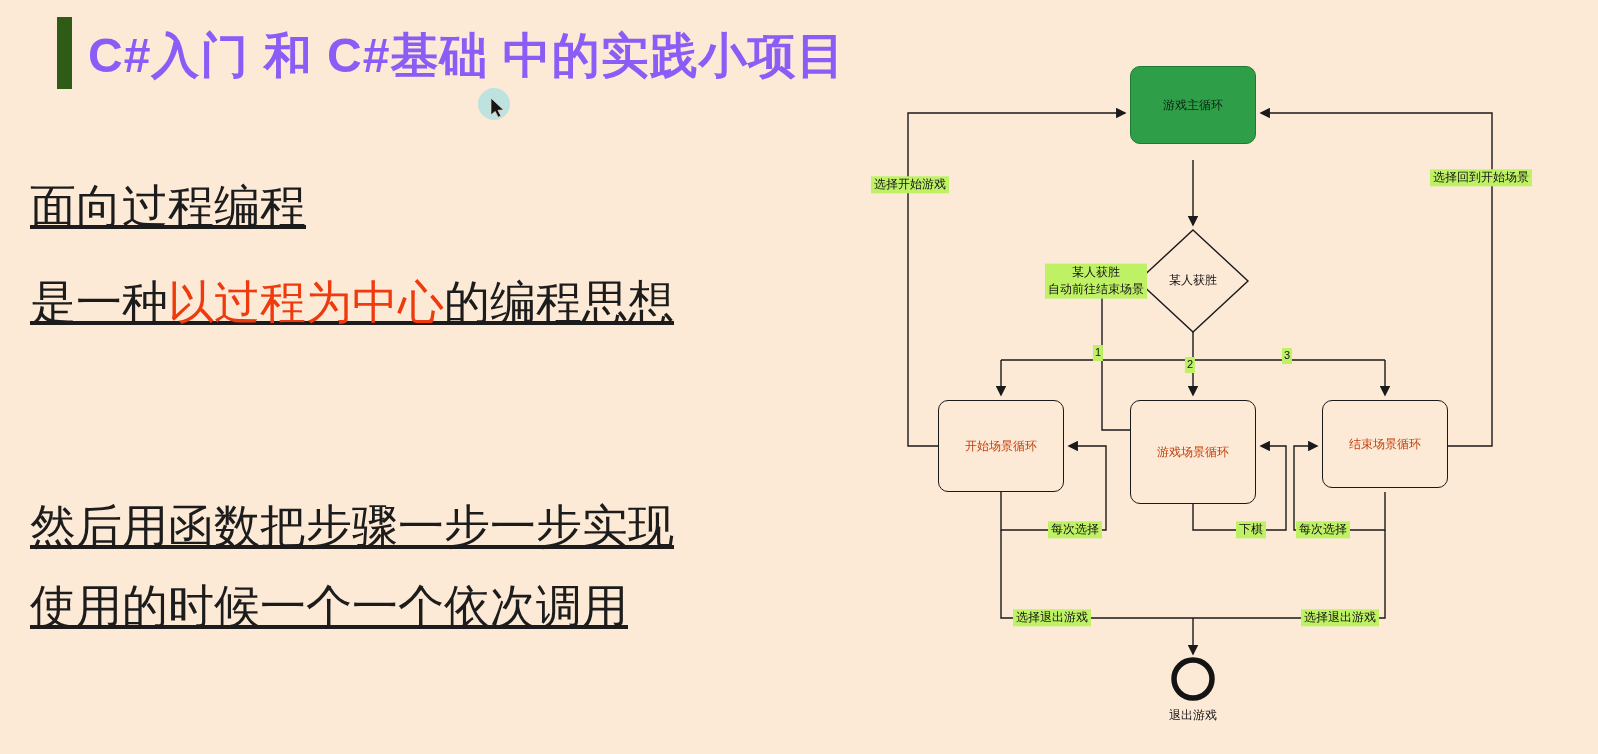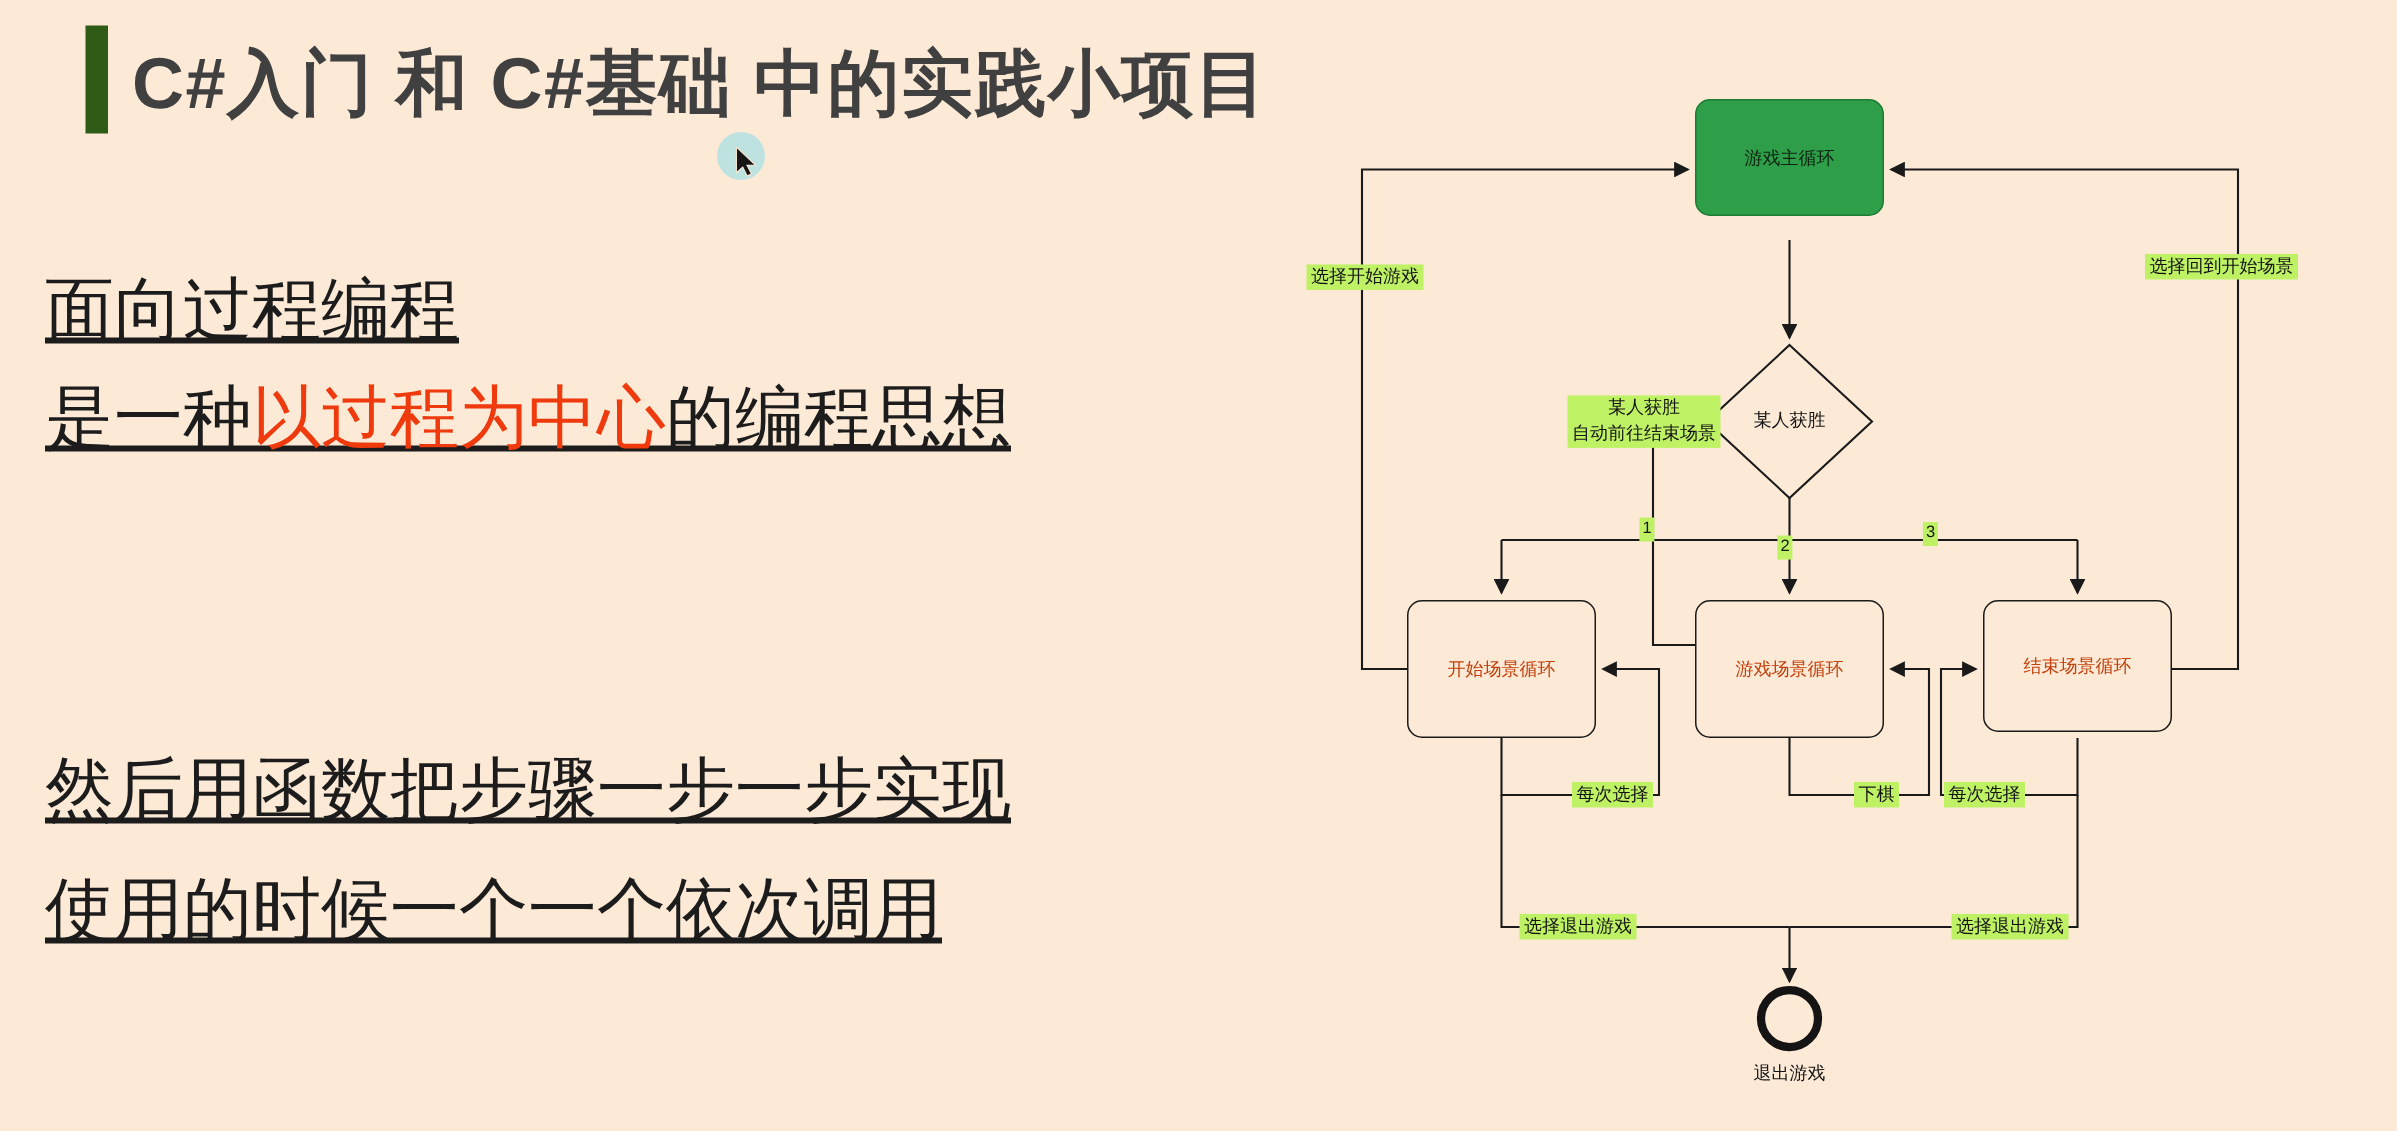--- a/index.html
+++ b/index.html
@@ -13,29 +13,29 @@
     position:relative; width:1598px; height:754px; background:#fce9d6;
   }
 
   
   .accent-bar {
     position:absolute; left:57px; top:17px; width:15px; height:72px;
     background:#2e5c17;
   }
   .page-title {
     position:absolute; left:88px; top:24px;
-    font-size:48px; font-weight:800; color:#404040; letter-spacing:1px;
+    font-size:48px; font-weight:800; color:#8b5cf6; letter-spacing:1px;
     white-space:nowrap;
   }
   .body-line {
     position:absolute; left:30px;
     font-size:46px; font-weight:500; color:#1c1c1c; white-space:nowrap;text-decoration:underline;
   }
   #line1 { top:176px; }
-  #line2 { top:248px; }
+  #line2 { top:272px; }
   #line3 { top:416px; }
   #line4 { top:496px; }
   #line5 { top:576px; }
   .hl { color:#ee3a0c; }
 
   
   .cursor-wrap { position:absolute; left:478px; top:88px; width:40px; height:40px; }
   .cursor-halo {
     position:absolute; left:0; top:0; width:32px; height:32px; border-radius:50%;
     background:#b9e2e0; opacity:.95;
@@ -50,21 +50,21 @@
     border:1.4px solid #1a1a1a; border-radius:10px;
     background:#fce9d6;
     display:flex; align-items:center; justify-content:center;
     font-size:12px; color:#c2410c; text-align:center;
   }
   .flow-box.green {
     background:#2f9e49; border-color:#1c7a33; color:#0c2412;
   }
   #node-main  { left:1130px; top:66px;  width:126px; height:78px; }
   #node-start { left:938px;  top:400px; width:126px; height:92px; }
-  #node-game  { left:1130px; top:400px; width:126px; height:92px; }
+  #node-game  { left:1130px; top:400px; width:126px; height:104px; }
   #node-end   { left:1322px; top:400px; width:126px; height:88px; }
 
   .flow-label {
     position:absolute; transform:translate(-50%,-50%);
     font-size:12px; color:#141414; background:#bef264;
     padding:0 3px; white-space:nowrap; text-align:center; line-height:1.45;
   }
   .flow-label.nobg { background:transparent; }
   .flow-label.num { font-size:11px; padding:0 2px; }
 

